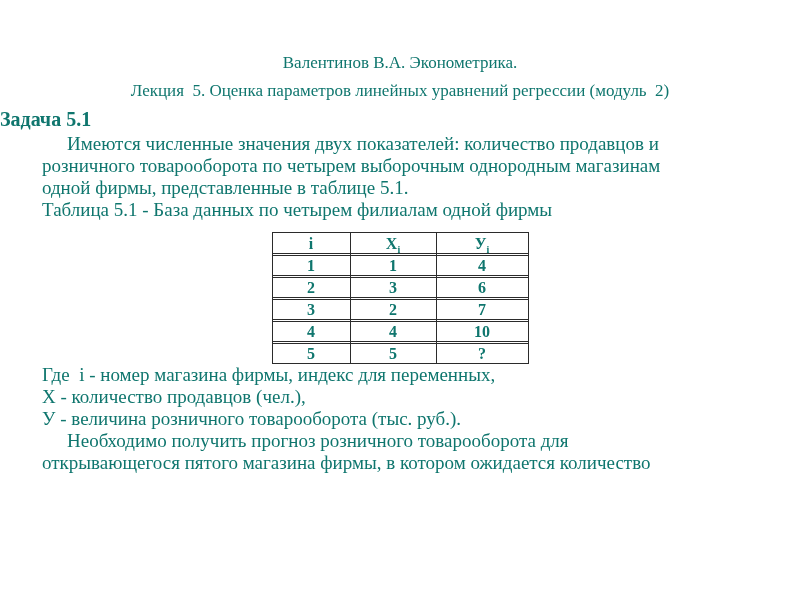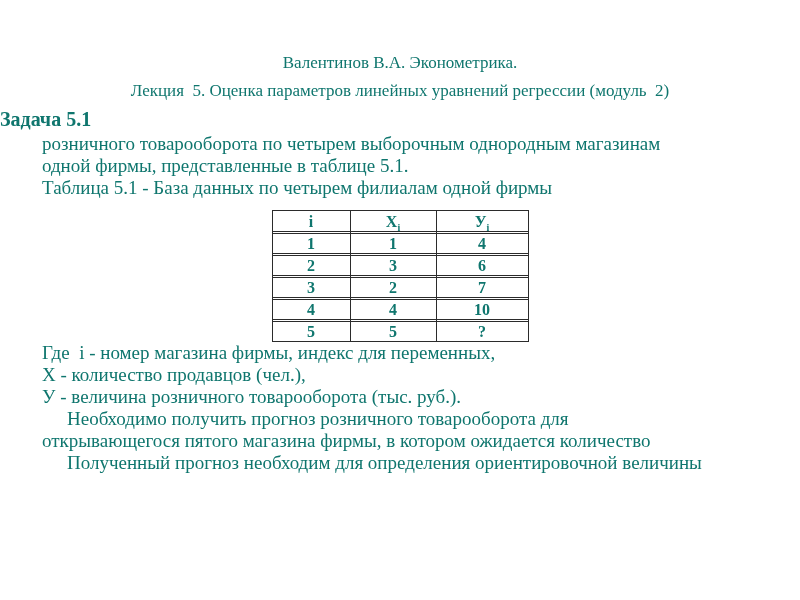--- a/index.html
+++ b/index.html
@@ -80,20 +80,21 @@
 <div class="slide">
 
   <div>
     <div class="hline">Валентинов В.А. Эконометрика.</div>
     <div class="hline">Лекция  5. Оценка параметров линейных уравнений регрессии (модуль  2)</div>
   </div>
 
   <div class="task-title">Задача 5.1</div>
 
   <div class="para">
+    <div class="line indent">Имеются численные значения двух показателей: количество продавцов и</div>
     <div class="line">розничного товарооборота по четырем выборочным однородным магазинам</div>
     <div class="line">одной фирмы, представленные в таблице 5.1.</div>
     <div class="line">Таблица 5.1 - База данных по четырем филиалам одной фирмы</div>
   </div>
 
   <table class="data-table">
     <tbody>
         <tr>
       <th class="col-i"><span>i</span><sub></sub></th>
       <th class="col-x"><span>Х</span><sub>i</sub></th>
@@ -126,16 +127,15 @@
     </tr>
   </tbody>
     </table>
 
   <div class="para notes">
     <div class="line">Где  i - номер магазина фирмы, индекс для переменных,</div>
     <div class="line">Х - количество продавцов (чел.),</div>
     <div class="line">У - величина розничного товарооборота (тыс. руб.).</div>
     <div class="line indent">Необходимо получить прогноз розничного товарооборота для</div>
     <div class="line">открывающегося пятого магазина фирмы, в котором ожидается количество</div>
-    <div class="line indent">Полученный прогноз необходим для определения ориентировочной величины</div>
   </div>
 
 </div>
 
 </body></html>

